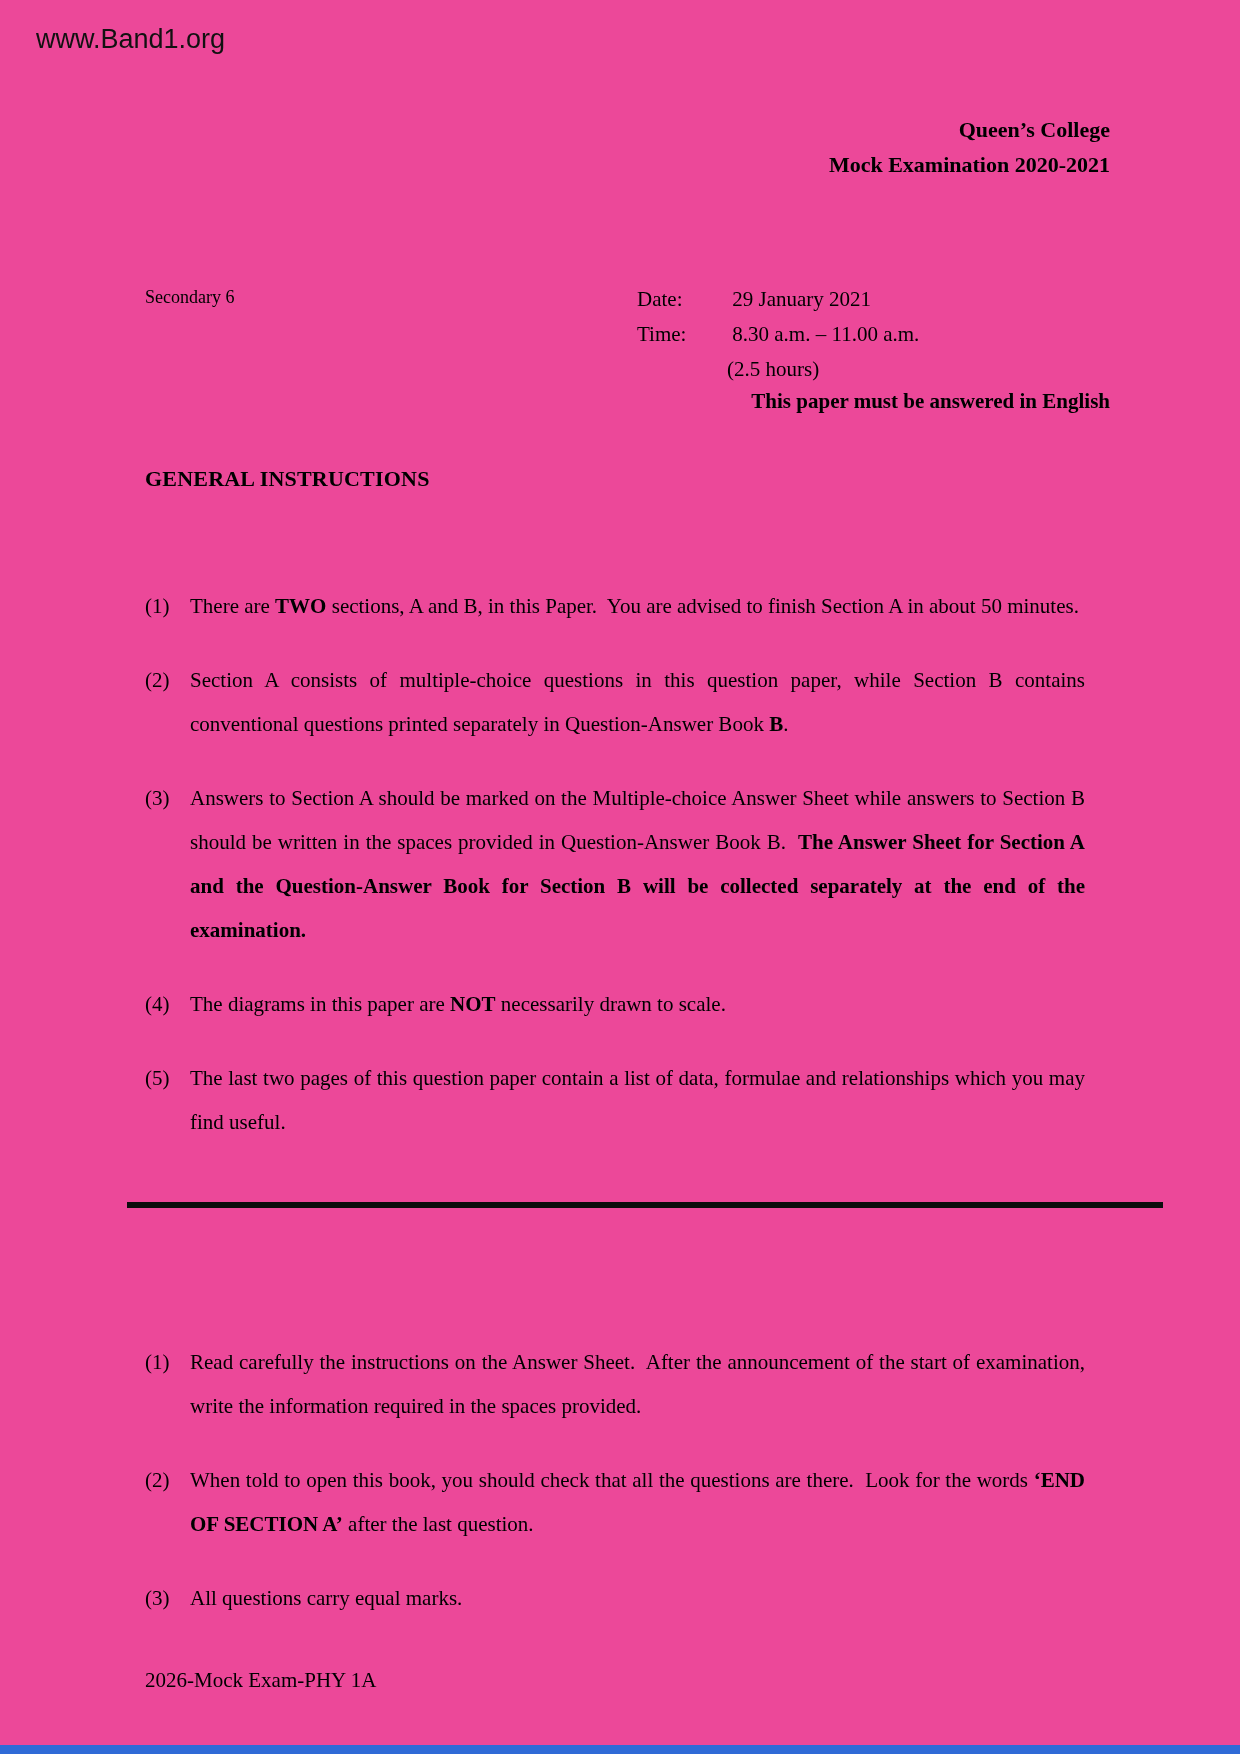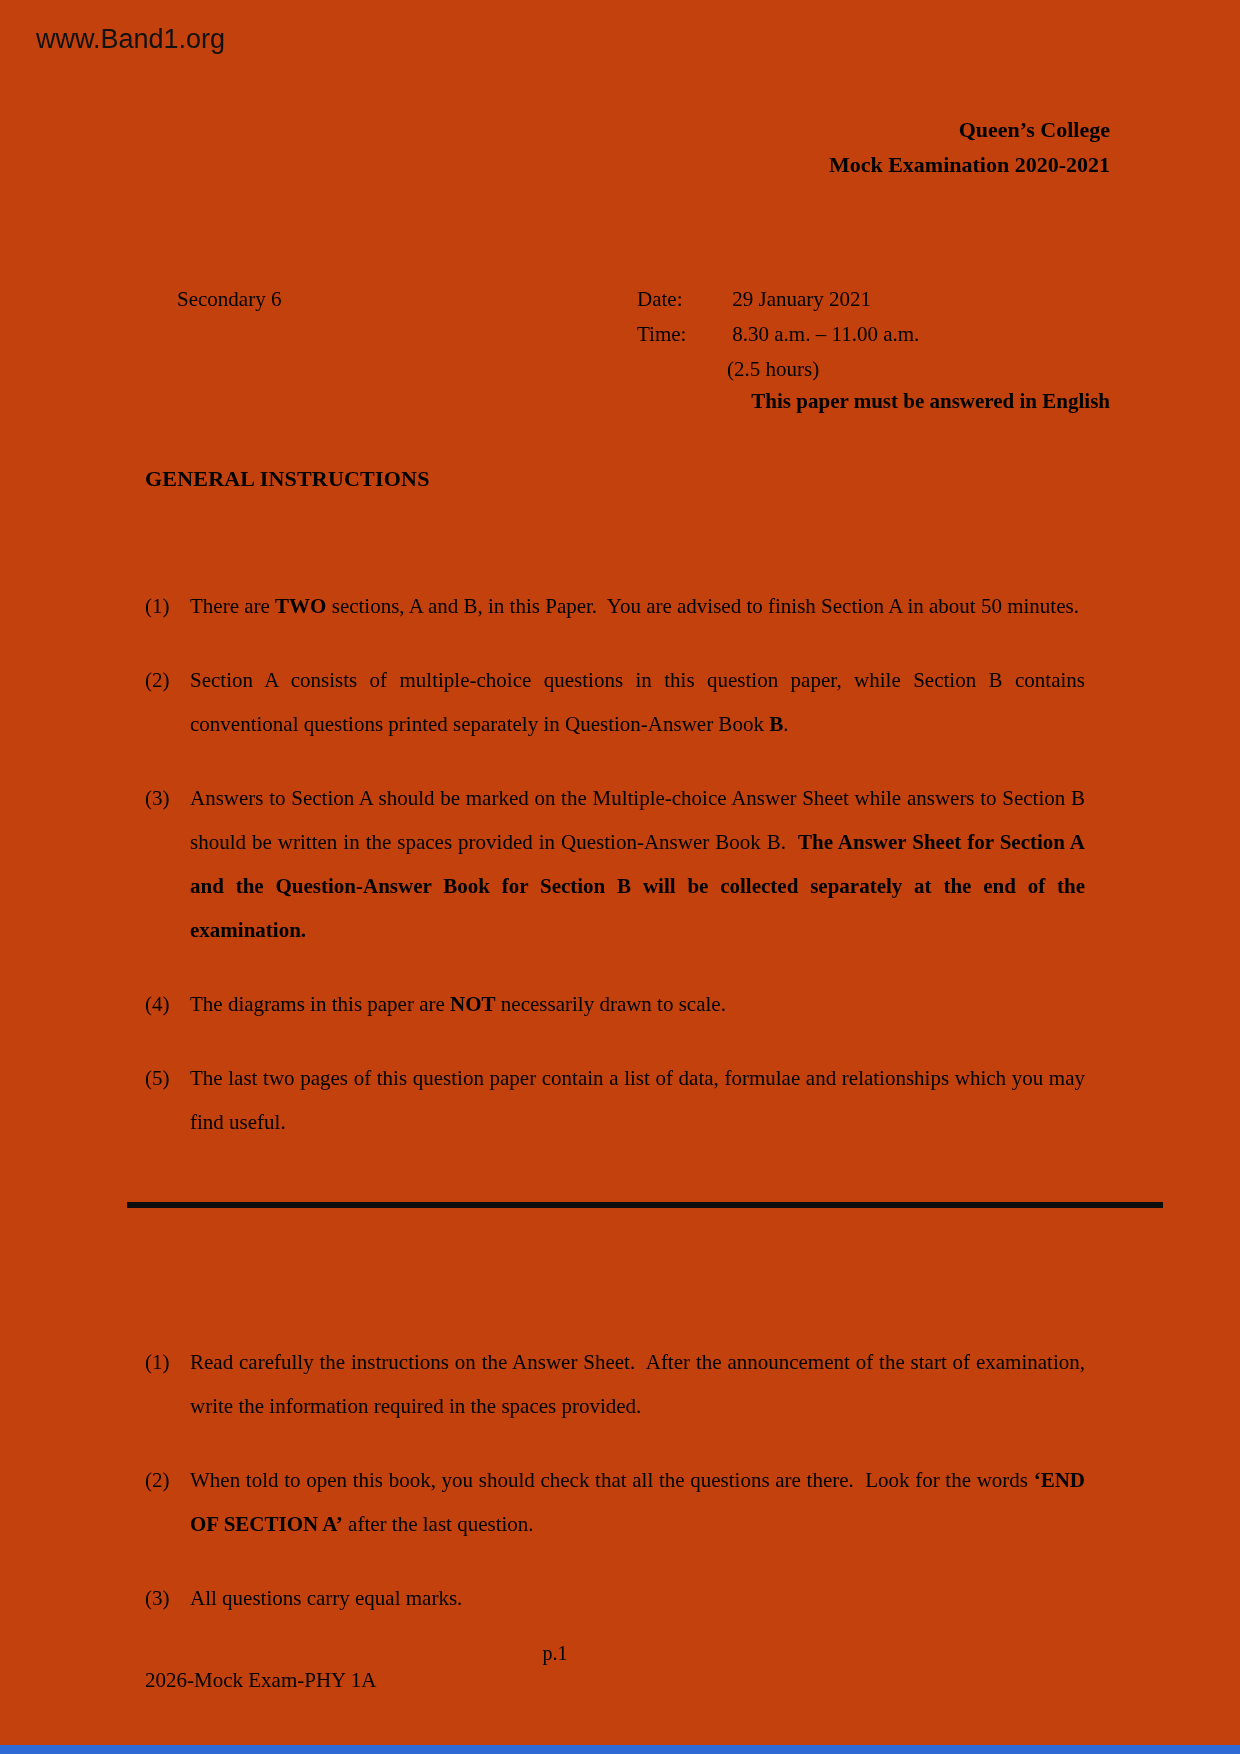--- a/index.html
+++ b/index.html
@@ -1,20 +1,20 @@
 <!DOCTYPE html>
 <html><head>
 <meta charset="utf-8">
 <style>
   html, body { margin: 0; padding: 0; background: #ffffff; }
   .page {
     position: relative;
     width: 1240px;
     height: 1754px;
-    background: #c2410c;
+    background: #ec4899;
     color: #000000;
     font-family: "Liberation Serif", serif;
     overflow: hidden;
   }
   .watermark {
     position: absolute;
     left: 36px;
     top: 24px;
     font-family: "Liberation Sans", sans-serif;
     font-size: 27px;
@@ -29,22 +29,21 @@
     font-weight: bold;
     font-size: 22px;
     line-height: 35px;
   }
   .paper-title { margin-top: 34px; }
 
   .class-name {
     position: absolute;
     left: 145px;
     top: 287px;
-    font-size: 21px;
-    margin-left: 32px;
+    font-size: 18px;
   }
   .meta-row { position: absolute; left: 637px; font-size: 21px; }
   .meta-row .label { display: inline-block; width: 90px; }
   .row-date { top: 287px; }
   .row-time { top: 322px; }
   .row-duration { top: 357px; left: 727px; }
 
   .lang-note {
     position: absolute;
     top: 389px;
@@ -177,18 +176,17 @@
     <div class="item">
       <div class="num">(2)</div>
       <div class="body"><span>When told to open this book, you should check that all the questions are there.&nbsp; Look for the words </span><span class="b">‘END OF SECTION A’</span><span> after the last question.</span></div>
     </div>
     <div class="item">
       <div class="num">(3)</div>
       <div class="body"><span>All questions carry equal marks.</span></div>
     </div>
   </div>
 
-  <div class="page-number">p.1</div>
   <div class="doc-code">2026-Mock Exam-PHY 1A</div>
 
   <div class="bottom-bar" style="background-color: rgb(47, 107, 215);"></div>
 
 </div>
 
 </body></html>

